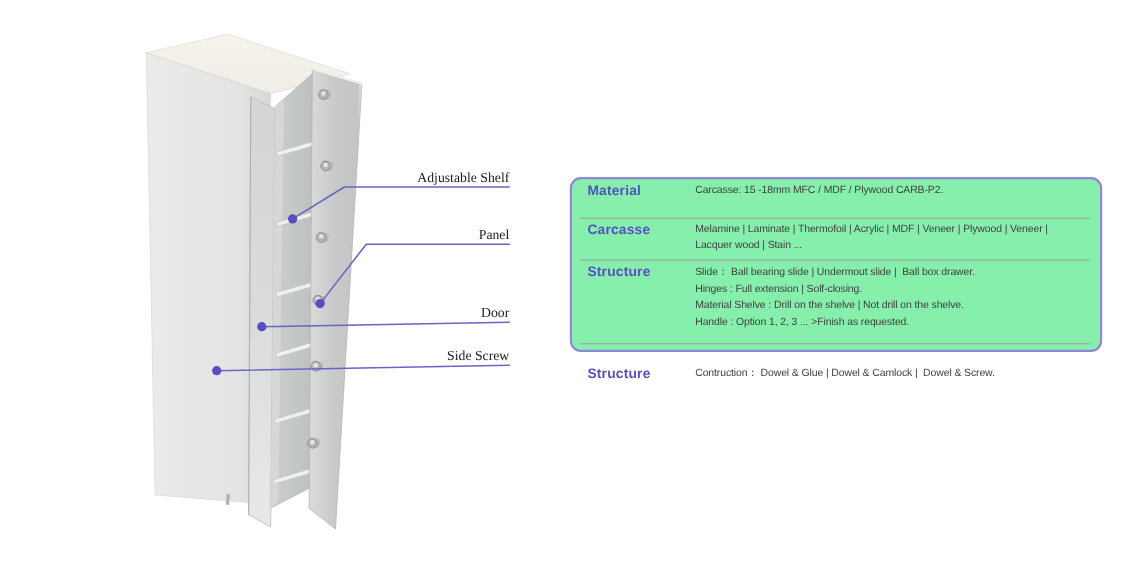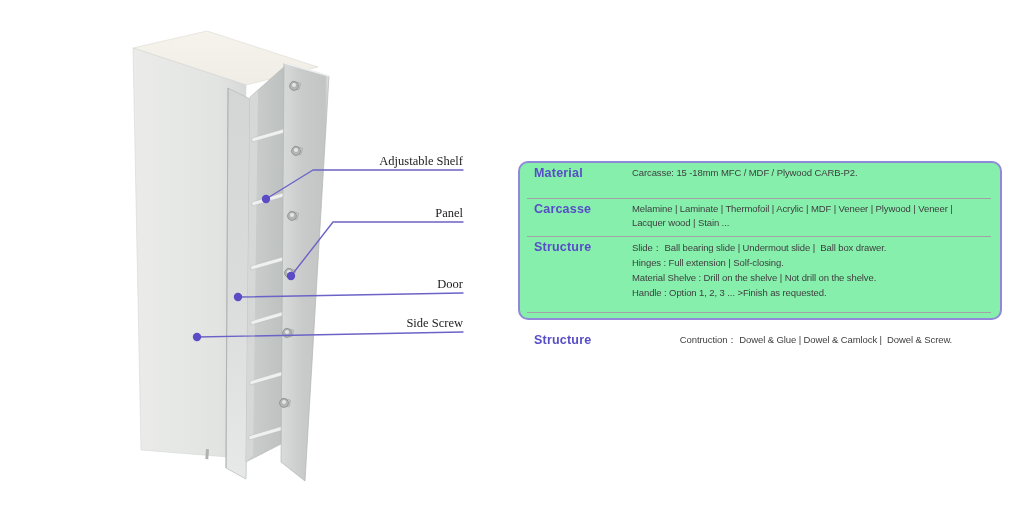--- a/index.html
+++ b/index.html
@@ -23,21 +23,21 @@
   .spec-label{
     width:112px;box-sizing:border-box;padding:3px 0 0 14px;
     font-size:12.5px;font-weight:bold;letter-spacing:.2px;color:#574ec7;
   }
   .spec-content{flex:1;padding-top:3px;overflow:hidden;}
   .spec-line{
     font-size:9.5px;letter-spacing:-0.1px;color:#3e3e3e;line-height:14.3px;
     white-space:pre;overflow:hidden;
   }
   .row-hardware .spec-line{line-height:15px;}
-  .row-structure .spec-content{padding-top:6px;text-align:center;}
+  .row-structure .spec-content{padding-top:6px;}
   .row-structure .spec-label{padding-top:6px;}
 </style>
 </head>
 <body>
 
 <div class="stage">
 
   <svg class="cab-svg" width="1024" height="512" viewBox="0 0 1024 512">
     <defs>
       <linearGradient id="gSide" x1="0" y1="0" x2="1" y2="0">

